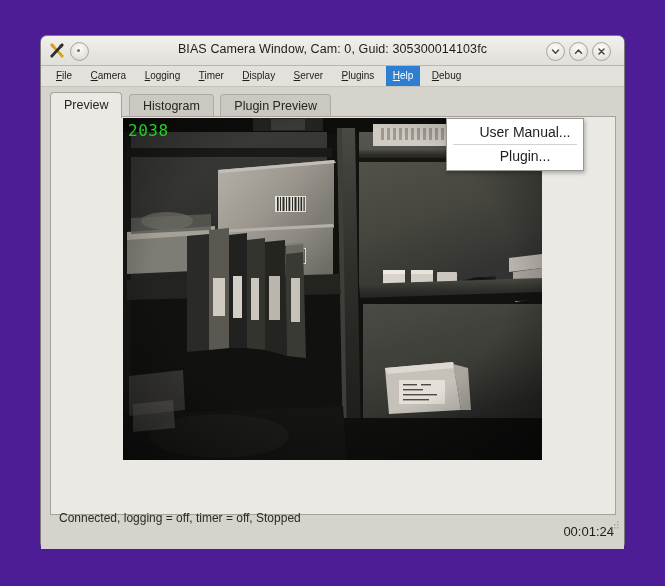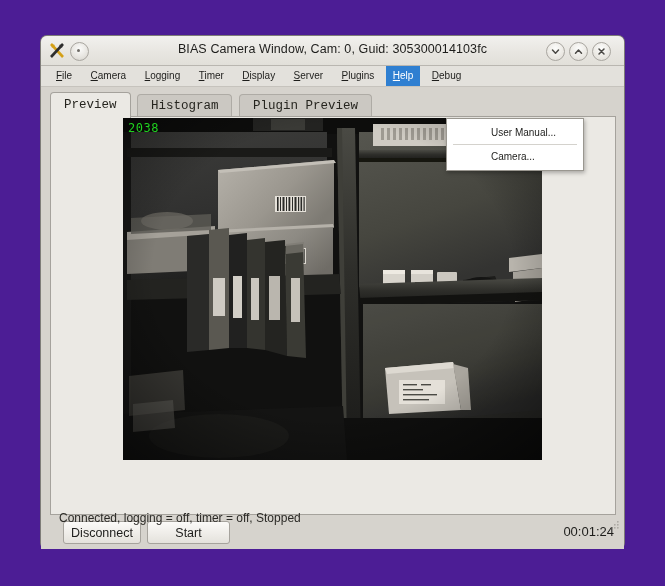--- a/index.html
+++ b/index.html
@@ -100,24 +100,25 @@
     left: 405px; top: 82px;
     width: 136px;
     background: #ffffff;
     border: 1px solid #9a9790;
     box-shadow: 1px 2px 4px rgba(0,0,0,0.28);
     z-index: 60;
     padding: 3px 0;
   }
   .dd-item {
     height: 21px; line-height: 21px;
-    padding-left: 44px;
-    font-size: 10px;
+    padding-left: 20px;
+    font-size: 14px;
     color: #1d1d1b;
     cursor: default;
+    text-align: center;
   }
   .dd-sep {
     height: 1px;
     background: #d4d2cd;
     margin: 1px 6px;
   }
 
   
   #client {
     position: relative;
@@ -137,21 +138,20 @@
     padding: 0 13px;
     font-size: 12.5px;
     color: #26251f;
     background: #cbc8c2;
     border: 1px solid #aeaba5;
     border-bottom: none;
     border-radius: 4px 4px 0 0;
     margin-right: 2px;
     vertical-align: bottom;
     cursor: default;
-    font-family: Liberation Mono, monospace;
   }
   .tab.selected {
     background: #ebe9e4;
     height: 25px; line-height: 25px;
     border-color: #a5a29c;
     position: relative;
     z-index: 3;
   }
 
   #tabpanel {
@@ -168,21 +168,21 @@
     left: 72px; top: 1px;
     width: 419px; height: 342px;
     background: #0c0c0c;
     overflow: hidden;
   }
   #video-canvas { position: absolute; inset: 0; }
   #frame-counter {
     position: absolute;
     left: 5px; top: 3px;
     font-family: "DejaVu Sans Mono", monospace;
-    font-size: 12px;
+    font-size: 16px;
     color: #1fd11f;
     z-index: 5;
     letter-spacing: 0.5px;
   }
 
   
   #control-row {
     position: absolute;
     left: 9px; top: 434px;
     width: 564px; height: 26px;
@@ -469,22 +469,20 @@
             <path d="M10 286 L50 282 L52 310 L10 314 Z" fill="#6a6861" opacity="0.5"></path>
 
             <rect x="0" y="0" width="419" height="342" fill="url(#vig)"></rect>
           </svg>
 
           <div id="frame-counter">2038</div>
         </div>
       </div>
 
       <div id="control-row">
-        <button class="ctl-btn" id="btn-disconnect">Disconnect</button>
-        <button class="ctl-btn" id="btn-start">Start</button>
         <div id="timer-label">00:01:24</div>
       </div>
 
       <div id="statusbar">
         <div id="status-text">Connected, logging = off, timer = off, Stopped</div>
         <svg id="grip" viewBox="0 0 10 10">
           <g fill="#8d8a84">
             <rect x="7" y="1" width="1.6" height="1.6"></rect>
             <rect x="4" y="4" width="1.6" height="1.6"></rect>
               <rect x="7" y="4" width="1.6" height="1.6"></rect>
@@ -492,17 +490,17 @@
               <rect x="4" y="7" width="1.6" height="1.6"></rect>
               <rect x="7" y="7" width="1.6" height="1.6"></rect>
           </g>
         </svg>
       </div>
     </div>
 
     <div id="help-dropdown">
       <div class="dd-item">User Manual...</div>
       <div class="dd-sep"></div>
-      <div class="dd-item">Camera...</div>
+      <div class="dd-item">Plugin...</div>
     </div>
 
   </div>
 </div>
 
 </body></html>

